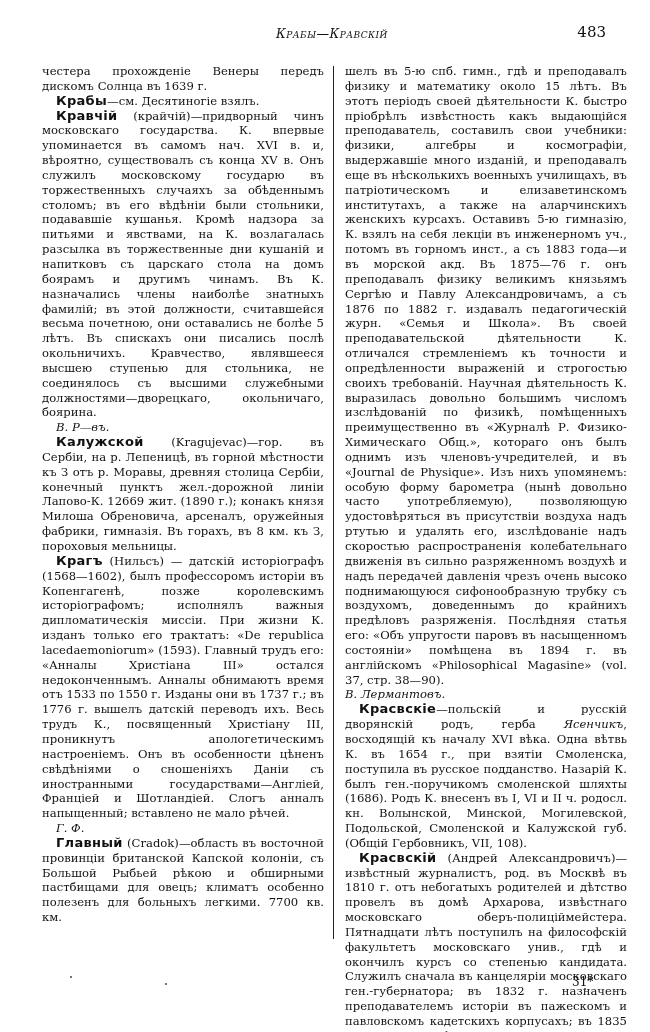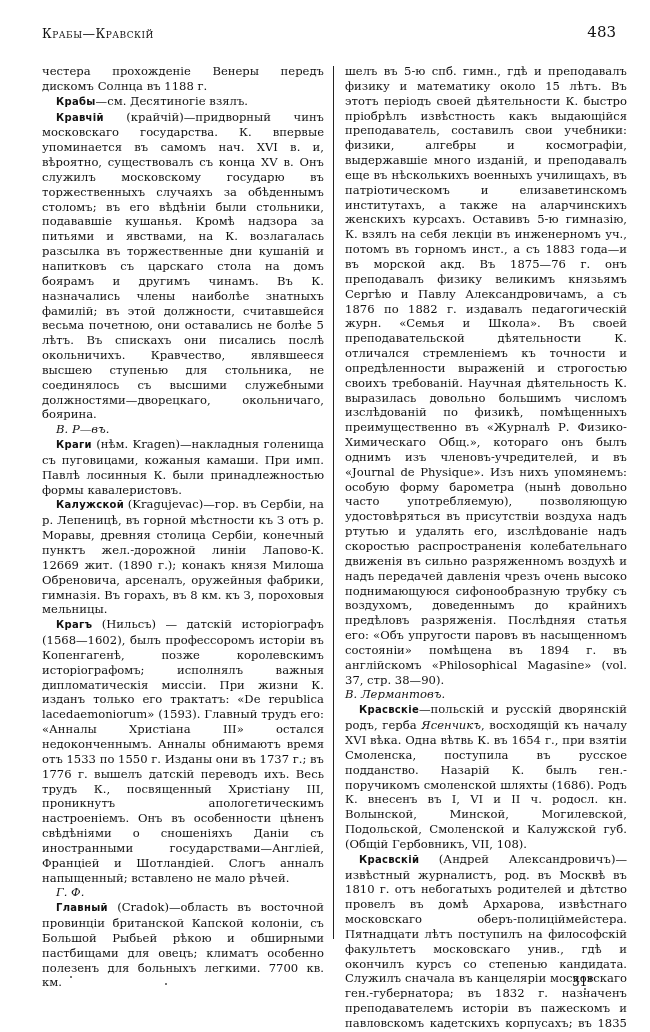--- a/index.html
+++ b/index.html
@@ -1,53 +1,52 @@
 <!DOCTYPE html>
 <html><head>
 <meta charset="utf-8">
 <style>
   html, body { margin: 0; padding: 0; background: #ffffff; }
   body { width: 650px; height: 1032px; position: relative; overflow: hidden;
          font-family: "DejaVu Serif", "Liberation Serif", serif; color: #111; }
   .page-header { position: absolute; top: 26px; left: 42px; width: 580px; height: 20px; }
-  .running-title { position: absolute; left: 0; right: 0; text-align: left;
-                   font-size: 12.5px; letter-spacing: 0.5px; font-variant: small-caps; }
-  .page-number { position: absolute; right: 6px; top: -3px; font-size: 15px; }
+  .running-title { position: absolute; left: 0; right: 0; text-align: center;
+                   font-size: 12.5px; letter-spacing: 0.5px; font-variant: small-caps; font-style: italic; }
+  .page-number { position: absolute; right: 16px; top: -3px; font-size: 15px; }
   .columns { position: absolute; top: 64px; left: 42px; width: 586px; height: 920px; }
   .col { position: absolute; top: 0; width: 282px; font-size: 11.6px; line-height: 14.85px;
          text-align: justify; }
   .col-left { left: 0; }
   .col-right { left: 303px; }
   .divider { position: absolute; left: 291px; top: 2px; width: 1px; height: 873px; background: #222; }
   .entry { margin: 0; text-indent: 14px; }
   .entry.cont { text-indent: 0; }
-  .hw { font-family: "DejaVu Sans", sans-serif; font-weight: bold; font-size: 10px; letter-spacing: 0.3px; margin-top: 41px; }
+  .hw { font-family: "DejaVu Sans", sans-serif; font-weight: bold; font-size: 13px; letter-spacing: 0.3px; margin-top: 41px; }
   .sig { display: block; text-align: left; font-style: italic; padding-right: 24px; }
   .italic { font-style: italic; }
   .signature-mark { position: absolute; font-size: 12px; margin-left: 24px; }
   .dot { position: absolute; width: 2px; height: 2px; background: #444; border-radius: 1px; }
 </style>
 </head>
 <body>
 
 <div class="page-header">
   <div class="running-title">Крабы—Кравскій</div>
   <div class="page-number">483</div>
 </div>
 
 <div class="columns">
   <div class="col col-left">
-    <p class="entry cont">честера прохожденіе Венеры передъ дискомъ Солнца въ 1188 г.</p>
+    <p class="entry cont">честера прохожденіе Венеры передъ дискомъ Солнца въ 1639 г.</p>
 
     <p class="entry"><span class="hw">Крабы</span><span>—см. Десятиногіе взялъ.</span></p>
 
 
     <p class="entry"><span class="hw">Кравчій</span><span> (крайчій)—придворный чинъ московскаго государства. К. впервые упоминается въ самомъ нач. XVI в. и, вѣроятно, существовалъ съ конца XV в. Онъ служилъ московскому государю въ торжественныхъ случаяхъ за обѣденнымъ столомъ; въ его вѣдѣніи были стольники, подававшіе кушанья. Кромѣ надзора за питьями и явствами, на К. возлагалась разсылка въ торжественные дни кушаній и напитковъ съ царскаго стола на домъ боярамъ и другимъ чинамъ. Въ К. назначались члены наиболѣе знатныхъ фамилій; въ этой должности, считавшейся весьма почетною, они оставались не болѣе 5 лѣтъ. Въ спискахъ они писались послѣ окольничихъ. Кравчество, являвшееся высшею ступенью для стольника, не соединялось съ высшими служебными должностями—дворецкаго, окольничаго, боярина.</span><span class="sig">В. Р—въ.</span></p>
 
-    <p class="entry"><span class="hw">Краги</span><span> (нѣм. Kragen)—накладныя голенища съ пуговицами, кожаныя камаши. При имп. Павлѣ лосинныя К. были принадлежностью формы кавалеристовъ.</span></p>
 
     <p class="entry"><span class="hw">Калужской</span><span> (Kragujevac)—гор. въ Сербіи, на р. Лепеницѣ, въ горной мѣстности къ З отъ р. Моравы, древняя столица Сербіи, конечный пунктъ жел.-дорожной линіи Лапово-К. 12669 жит. (1890 г.); конакъ князя Милоша Обреновича, арсеналъ, оружейныя фабрики, гимназія. Въ горахъ, въ 8 км. къ З, пороховыя мельницы.</span></p>
 
     <p class="entry"><span class="hw">Крагъ</span><span> (Нильсъ) — датскій исторіографъ (1568—1602), былъ профессоромъ исторіи въ Копенгагенѣ, позже королевскимъ исторіографомъ; исполнялъ важныя дипломатическія миссіи. При жизни К. изданъ только его трактатъ: «De republica lacedaemoniorum» (1593). Главный трудъ его: «Анналы Христіана III» остался недоконченнымъ. Анналы обнимаютъ время отъ 1533 по 1550 г. Изданы они въ 1737 г.; въ 1776 г. вышелъ датскій переводъ ихъ. Весь трудъ К., посвященный Христіану III, проникнутъ апологетическимъ настроеніемъ. Онъ въ особенности цѣненъ свѣдѣніями о сношеніяхъ Даніи съ иностранными государствами—Англіей, Франціей и Шотландіей. Слогъ анналъ напыщенный; вставлено не мало рѣчей.</span><span class="sig">Г. Ф.</span></p>
 
     <p class="entry"><span class="hw">Главный</span><span> (Cradok)—область въ восточной провинціи британской Капской колоніи, съ Большой Рыбьей рѣкою и обширными пастбищами для овецъ; климатъ особенно полезенъ для больныхъ легкими. 7700 кв. км.</span></p>
 
   </div>
 
   <div class="divider"></div>

